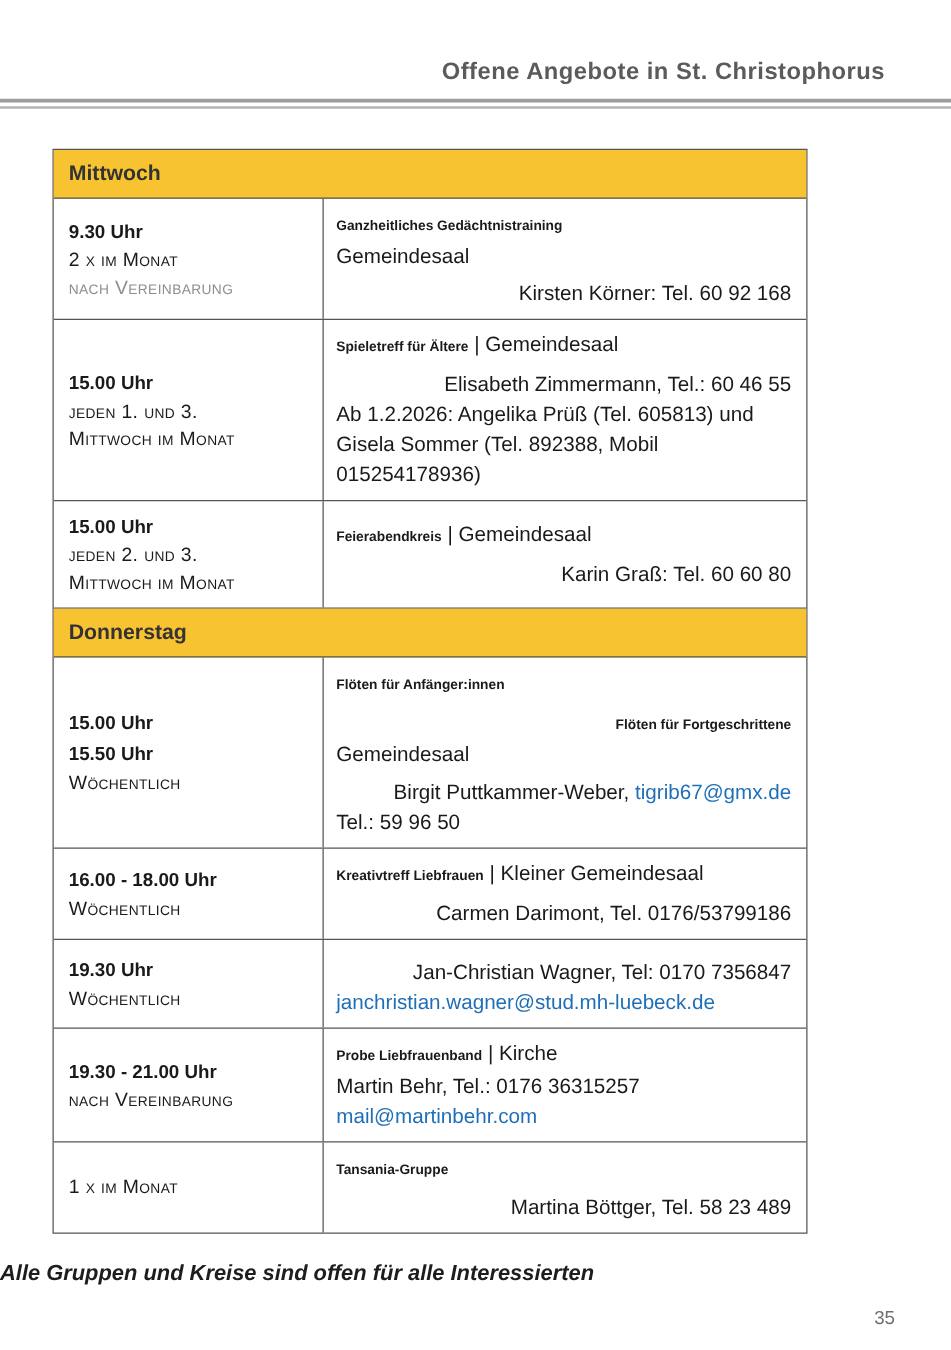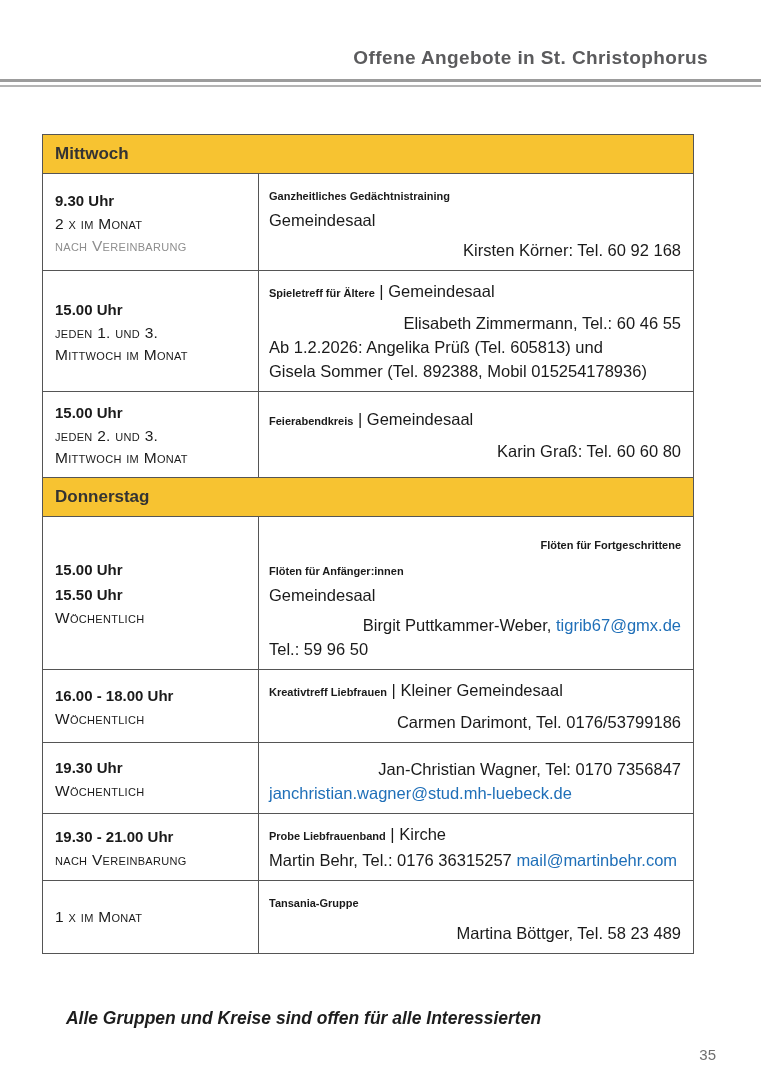--- a/index.html
+++ b/index.html
@@ -20,21 +20,21 @@
     position:absolute;top:47px;right:53px;
     font-size:19px;font-weight:bold;letter-spacing:.4px;
     color:var(--header-title);
   }
   .double-rule{
     position:absolute;top:79px;left:0;width:761px;height:8px;
     border-top:3px solid #9c9c9c;border-bottom:2px solid #b4b4b4;
   }
 
   .schedule-table{
-    position:absolute;top:134px;left:42px;width:652px;
+    position:absolute;top:119px;left:42px;width:604px;
     border:1px solid var(--border);
   }
   .day-band{
     background:var(--band-bg);color:var(--band-text);
     font-size:17px;font-weight:bold;
     padding:8px 12px;border-bottom:1px solid var(--border);
     line-height:22px;
   }
   .row{
     display:grid;grid-template-columns:216px 1fr;
@@ -51,21 +51,21 @@
   .tl.caps.muted{color:var(--muted);}
 
   .dl{font-size:16.5px;line-height:24px;}
   .dl.gap{margin-top:6px;text-align:right;}
   .seg.title{font-size:11px;font-weight:bold;}
   .seg.normal{font-weight:normal;}
   .seg.link{color:var(--link);cursor:pointer;}
 
   .footer-note{
     position:absolute;top:1008px;left:0;width:607px;
-    text-align:center;font-size:17.5px;font-weight:bold;font-style:italic;
+    font-size:17.5px;font-weight:bold;font-style:italic;
     color:#1d1d1d;
   }
   .page-number{
     position:absolute;top:1046px;right:45px;
     font-size:15px;color:#6f6f6f;
   }
 </style>
 </head>
 <body>
 
@@ -112,22 +112,22 @@
         </div>
       </div>
       <div class="day-band">Donnerstag</div>
       <div class="row">
         <div class="cell time-cell">
           <div class="tl time">15.00 Uhr</div>
           <div class="tl time">15.50 Uhr</div>
           <div class="tl caps">Wöchentlich</div>
         </div>
         <div class="cell detail-cell">
+          <div class="dl"><span class="seg title">Flöten für Anfänger:innen</span></div>
           <div class="dl gap"><span class="seg title">Flöten für Fortgeschrittene</span></div>
-          <div class="dl"><span class="seg title">Flöten für Anfänger:innen</span></div>
           <div class="dl"><span class="seg normal">Gemeindesaal</span></div>
           <div class="dl gap"><span class="seg normal">Birgit Puttkammer-Weber, </span><span class="seg link">tigrib67@gmx.de</span></div>
           <div class="dl"><span class="seg normal">Tel.: 59 96 50</span></div>
         </div>
       </div>
       <div class="row">
         <div class="cell time-cell">
           <div class="tl time">16.00 - 18.00 Uhr</div>
           <div class="tl caps">Wöchentlich</div>
         </div>

